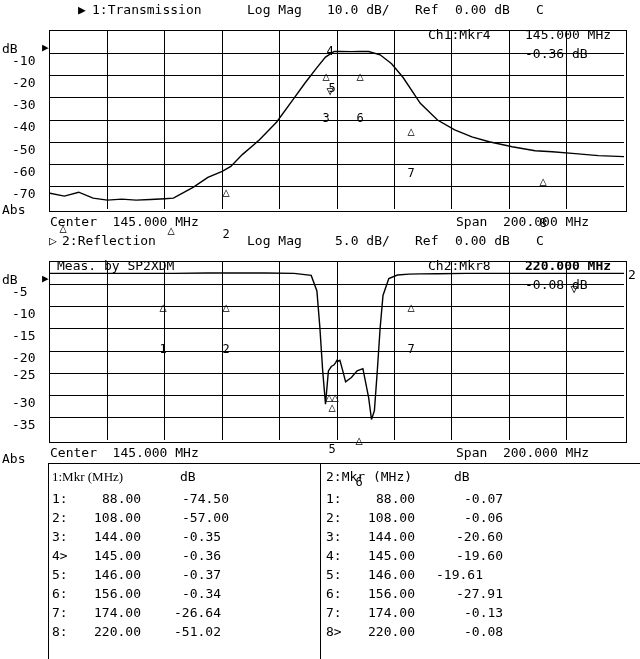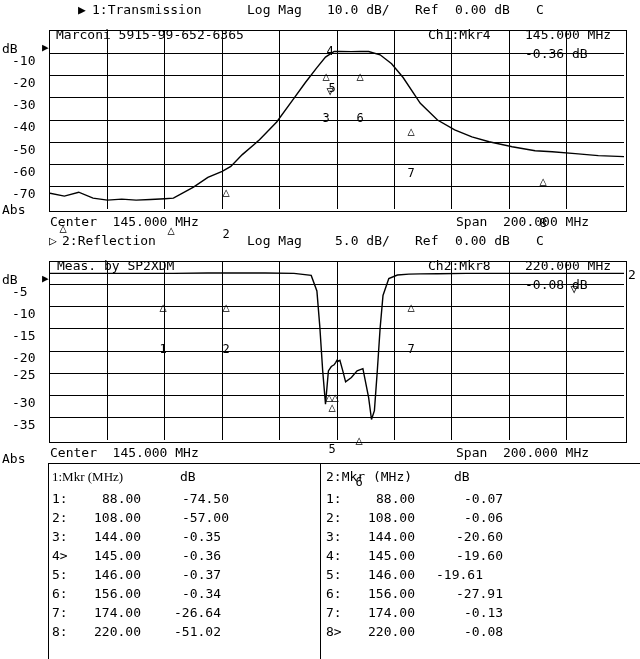--- a/index.html
+++ b/index.html
@@ -61,21 +61,20 @@
   <div class="t" style="left:42px;top:41px;font-size:11px;">▶</div>
   <div class="t" style="left:12px;top:54px;">-10</div>
   <div class="t" style="left:12px;top:76px;">-20</div>
   <div class="t" style="left:12px;top:98px;">-30</div>
   <div class="t" style="left:12px;top:120px;text-align:right;">-40</div>
   <div class="t" style="left:12px;top:143px;">-50</div>
   <div class="t" style="left:12px;top:165px;">-60</div>
   <div class="t" style="left:12px;top:187px;">-70</div>
   <div class="t" style="left:2px;top:203px;">Abs</div>
 
-  <div class="t" style="left:56px;top:28px;">Marconi 5915-99-652-6365</div>
 
   <div class="t" style="left:428px;top:28px;">Ch1:Mkr4</div>
   <div class="t" style="left:525px;top:28px;">145.000 MHz</div>
   <div class="t" style="left:525px;top:47px;">-0.36 dB</div>
 
   <div class="markerglyph" style="left:55px;top:193px;width:16px;">
     <div>△</div>
     <div>1</div>
   </div>
   <div class="markerglyph" style="left:163px;top:195px;width:16px;">
@@ -153,21 +152,21 @@
   <div class="t" style="left:12px;top:329px;">-15</div>
   <div class="t" style="left:12px;top:351px;">-20</div>
   <div class="t" style="left:12px;top:368px;">-25</div>
   <div class="t" style="left:12px;top:396px;">-30</div>
   <div class="t" style="left:12px;top:418px;">-35</div>
   <div class="t" style="left:2px;top:452px;">Abs</div>
 
   <div class="t" style="left:57px;top:259px;">Meas. by SP2XDM</div>
 
   <div class="t" style="left:428px;top:259px;">Ch2:Mkr8</div>
-  <div class="t" style="left:525px;top:259px;">220.000 MHz</div>
+  <div class="t" style="left:525px;top:259px;font-weight:bold;">220.000 MHz</div>
   <div class="t" style="left:525px;top:278px;">-0.08 dB</div>
   <div class="t" style="left:628px;top:268px;">2</div>
 
   <div class="markerglyph" style="left:155px;top:272px;width:16px;">
     <div>△</div>
     <div>1</div>
   </div>
   <div class="markerglyph" style="left:218px;top:272px;width:16px;">
     <div>△</div>
     <div>2</div>

